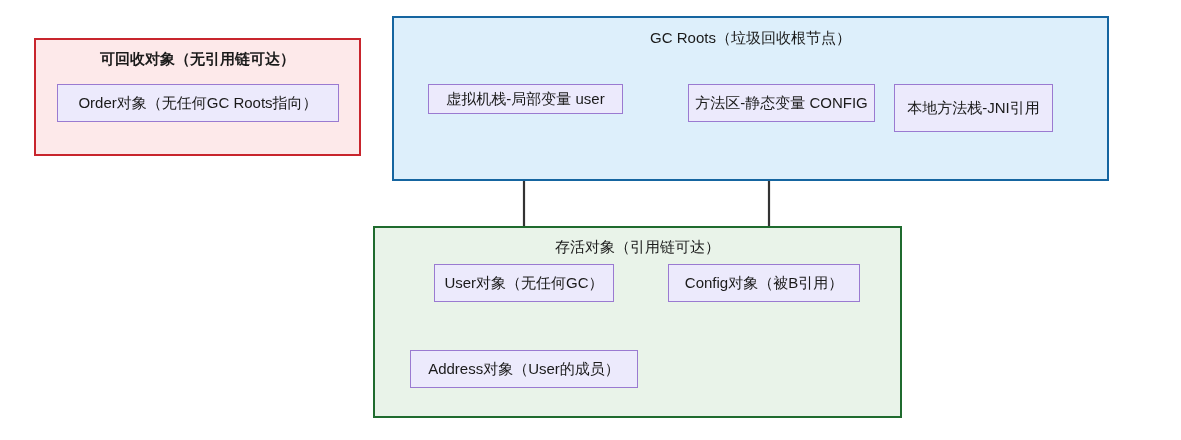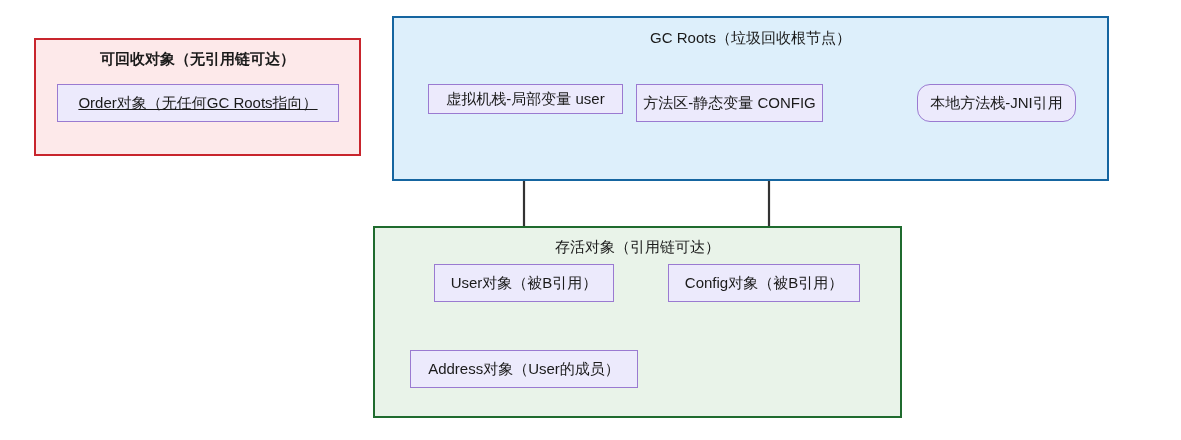--- a/index.html
+++ b/index.html
@@ -73,24 +73,24 @@
     background: #eceafc;
     display: flex;
     align-items: center;
     justify-content: center;
     font-size: 15px;
     line-height: 18px;
     white-space: nowrap;
     color: #1a1a1a;
   }
 
-  .node-order    { left: 57px;  top: 84px;  width: 282px; height: 38px; text-decoration: underline; }
+  .node-order    { left: 57px;  top: 84px;  width: 282px; height: 38px; }
   .node-vmstack  { left: 428px; top: 84px;  width: 195px; height: 30px; }
-  .node-method   { left: 636px; top: 84px;  width: 187px; height: 38px; }
-  .node-native   { left: 917px; top: 84px;  width: 159px; height: 38px; border-radius: 13px; }
+  .node-method   { left: 688px; top: 84px;  width: 187px; height: 38px; }
+  .node-native   { left: 894px; top: 84px;  width: 159px; height: 48px; }
   .node-user     { left: 434px; top: 264px; width: 180px; height: 38px; }
   .node-config   { left: 668px; top: 264px; width: 192px; height: 38px; }
   .node-address  { left: 410px; top: 350px; width: 228px; height: 38px; }
 
   #edges {
     position: absolute;
     left: 0;
     top: 0;
     width: 1181px;
     height: 440px;
@@ -121,17 +121,17 @@
   <div class="group group-gcroots">
     <div class="group-title">GC Roots（垃圾回收根节点）</div>
   </div>
   <div class="node node-vmstack">虚拟机栈-局部变量 user</div>
   <div class="node node-method">方法区-静态变量 CONFIG</div>
   <div class="node node-native">本地方法栈-JNI引用</div>
 
   <div class="group group-alive">
     <div class="group-title">存活对象（引用链可达）</div>
   </div>
-  <div class="node node-user">User对象（被B引用）</div>
+  <div class="node node-user">User对象（无任何GC）</div>
   <div class="node node-config">Config对象（被B引用）</div>
   <div class="node node-address">Address对象（User的成员）</div>
 
 </div>
 
 </body></html>

